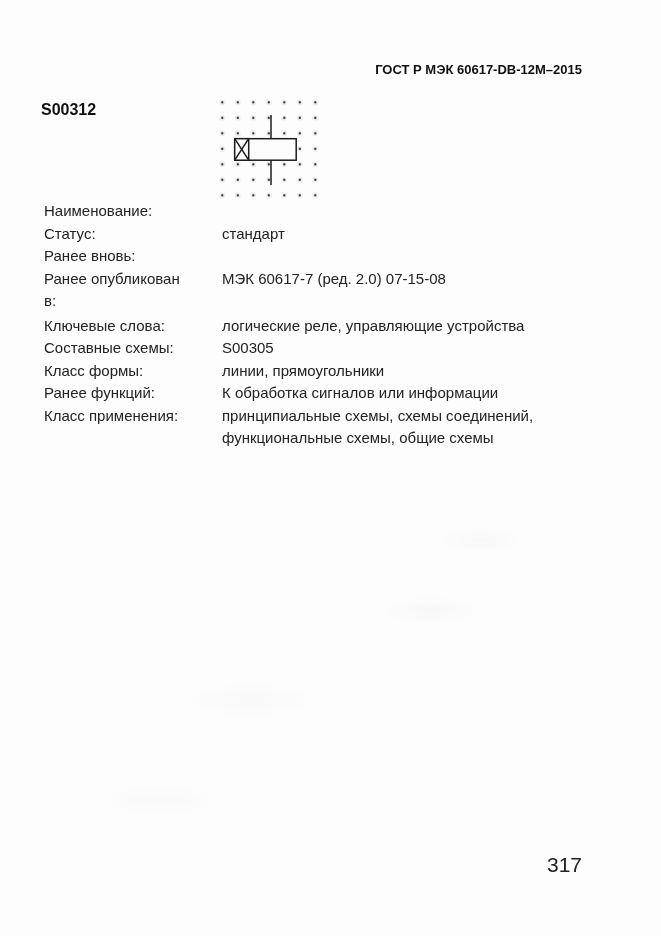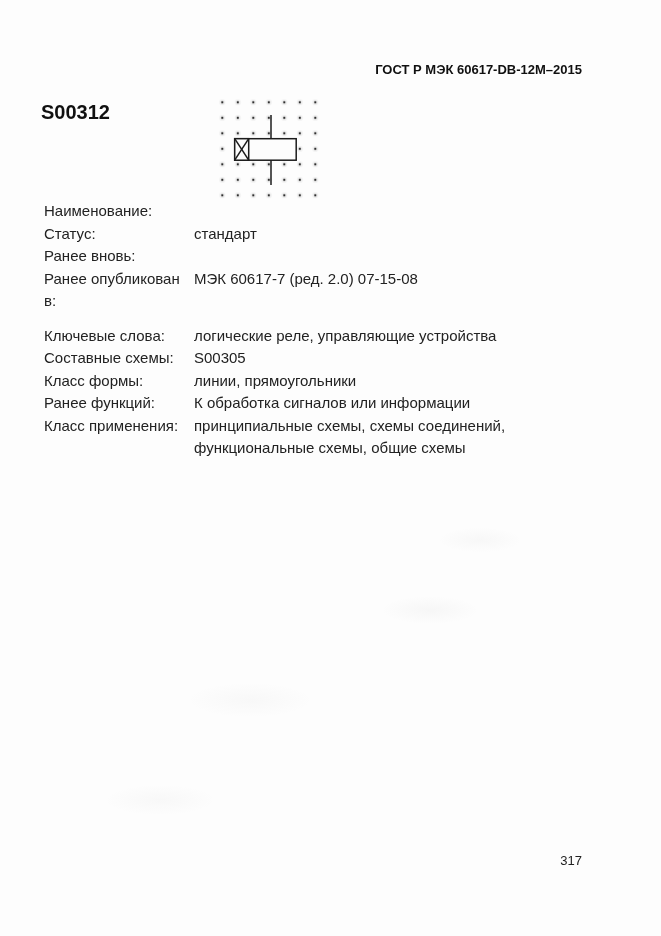--- a/index.html
+++ b/index.html
@@ -30,48 +30,48 @@
     right: 79px;
     font-size: 13px;
     font-weight: bold;
     color: var(--heading);
     white-space: nowrap;
   }
   .symbol-id {
     position: absolute;
     top: 101px;
     left: 41px;
-    font-size: 20px;
+    font-size: 16px;
     font-weight: bold;
     color: var(--heading);
   }
   .symbol-figure {
     position: absolute;
     top: 99px;
     left: 219px;
     width: 100px;
     height: 100px;
   }
   .fields {
     position: absolute;
     top: 200px;
     left: 44px;
     width: 540px;
     font-size: 15px;
     line-height: 22.5px;
   }
-  .field-row { display: flex; }
-  .field-row.gap { margin-top: 12px; }
+  .field-row { display: flex; gap: 28px; }
+  .field-row.gap { margin-top: 2px; }
   .field-label { flex: 0 0 150px; }
   .field-value { flex: 0 0 330px; max-width: 330px; }
   .page-number {
     position: absolute;
     top: 853px;
     right: 79px;
-    font-size: 13px;
+    font-size: 21px;
     color: var(--text);
   }
 </style>
 </head>
 <body>
 
 <div class="doc-header">ГОСТ Р МЭК 60617-DB-12M–2015</div>
 
 <div class="symbol-id">S00312</div>
 

